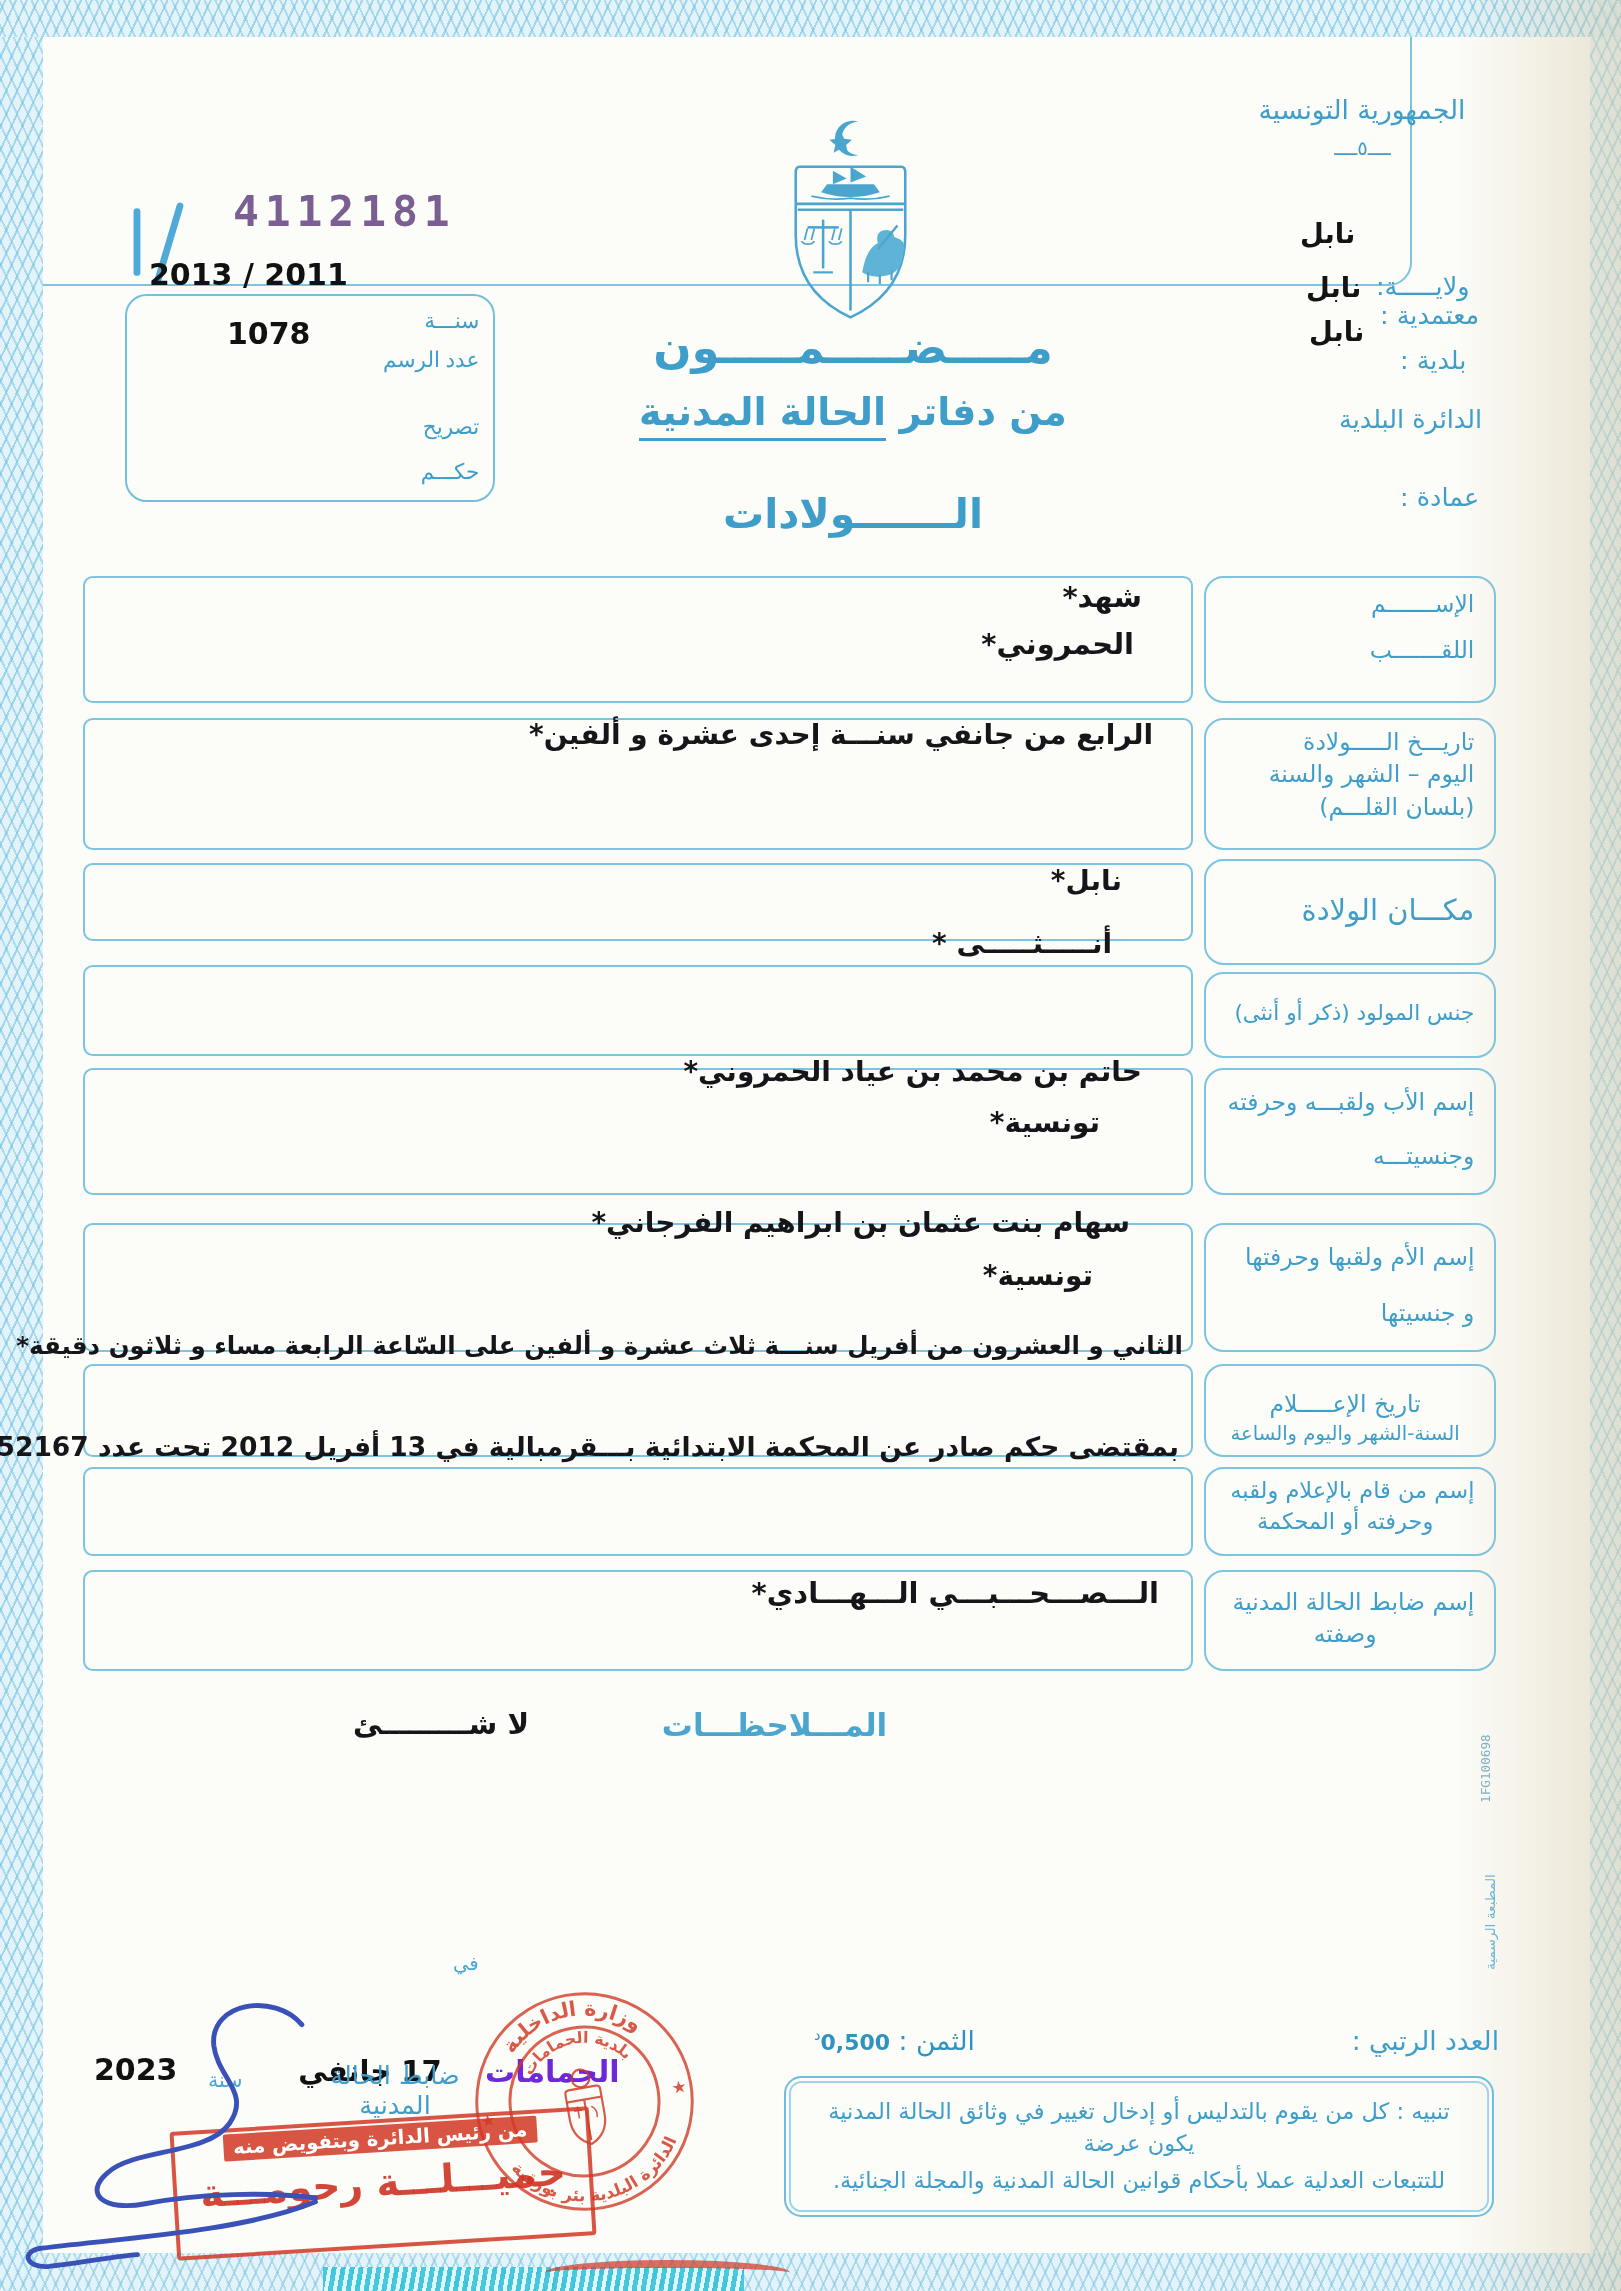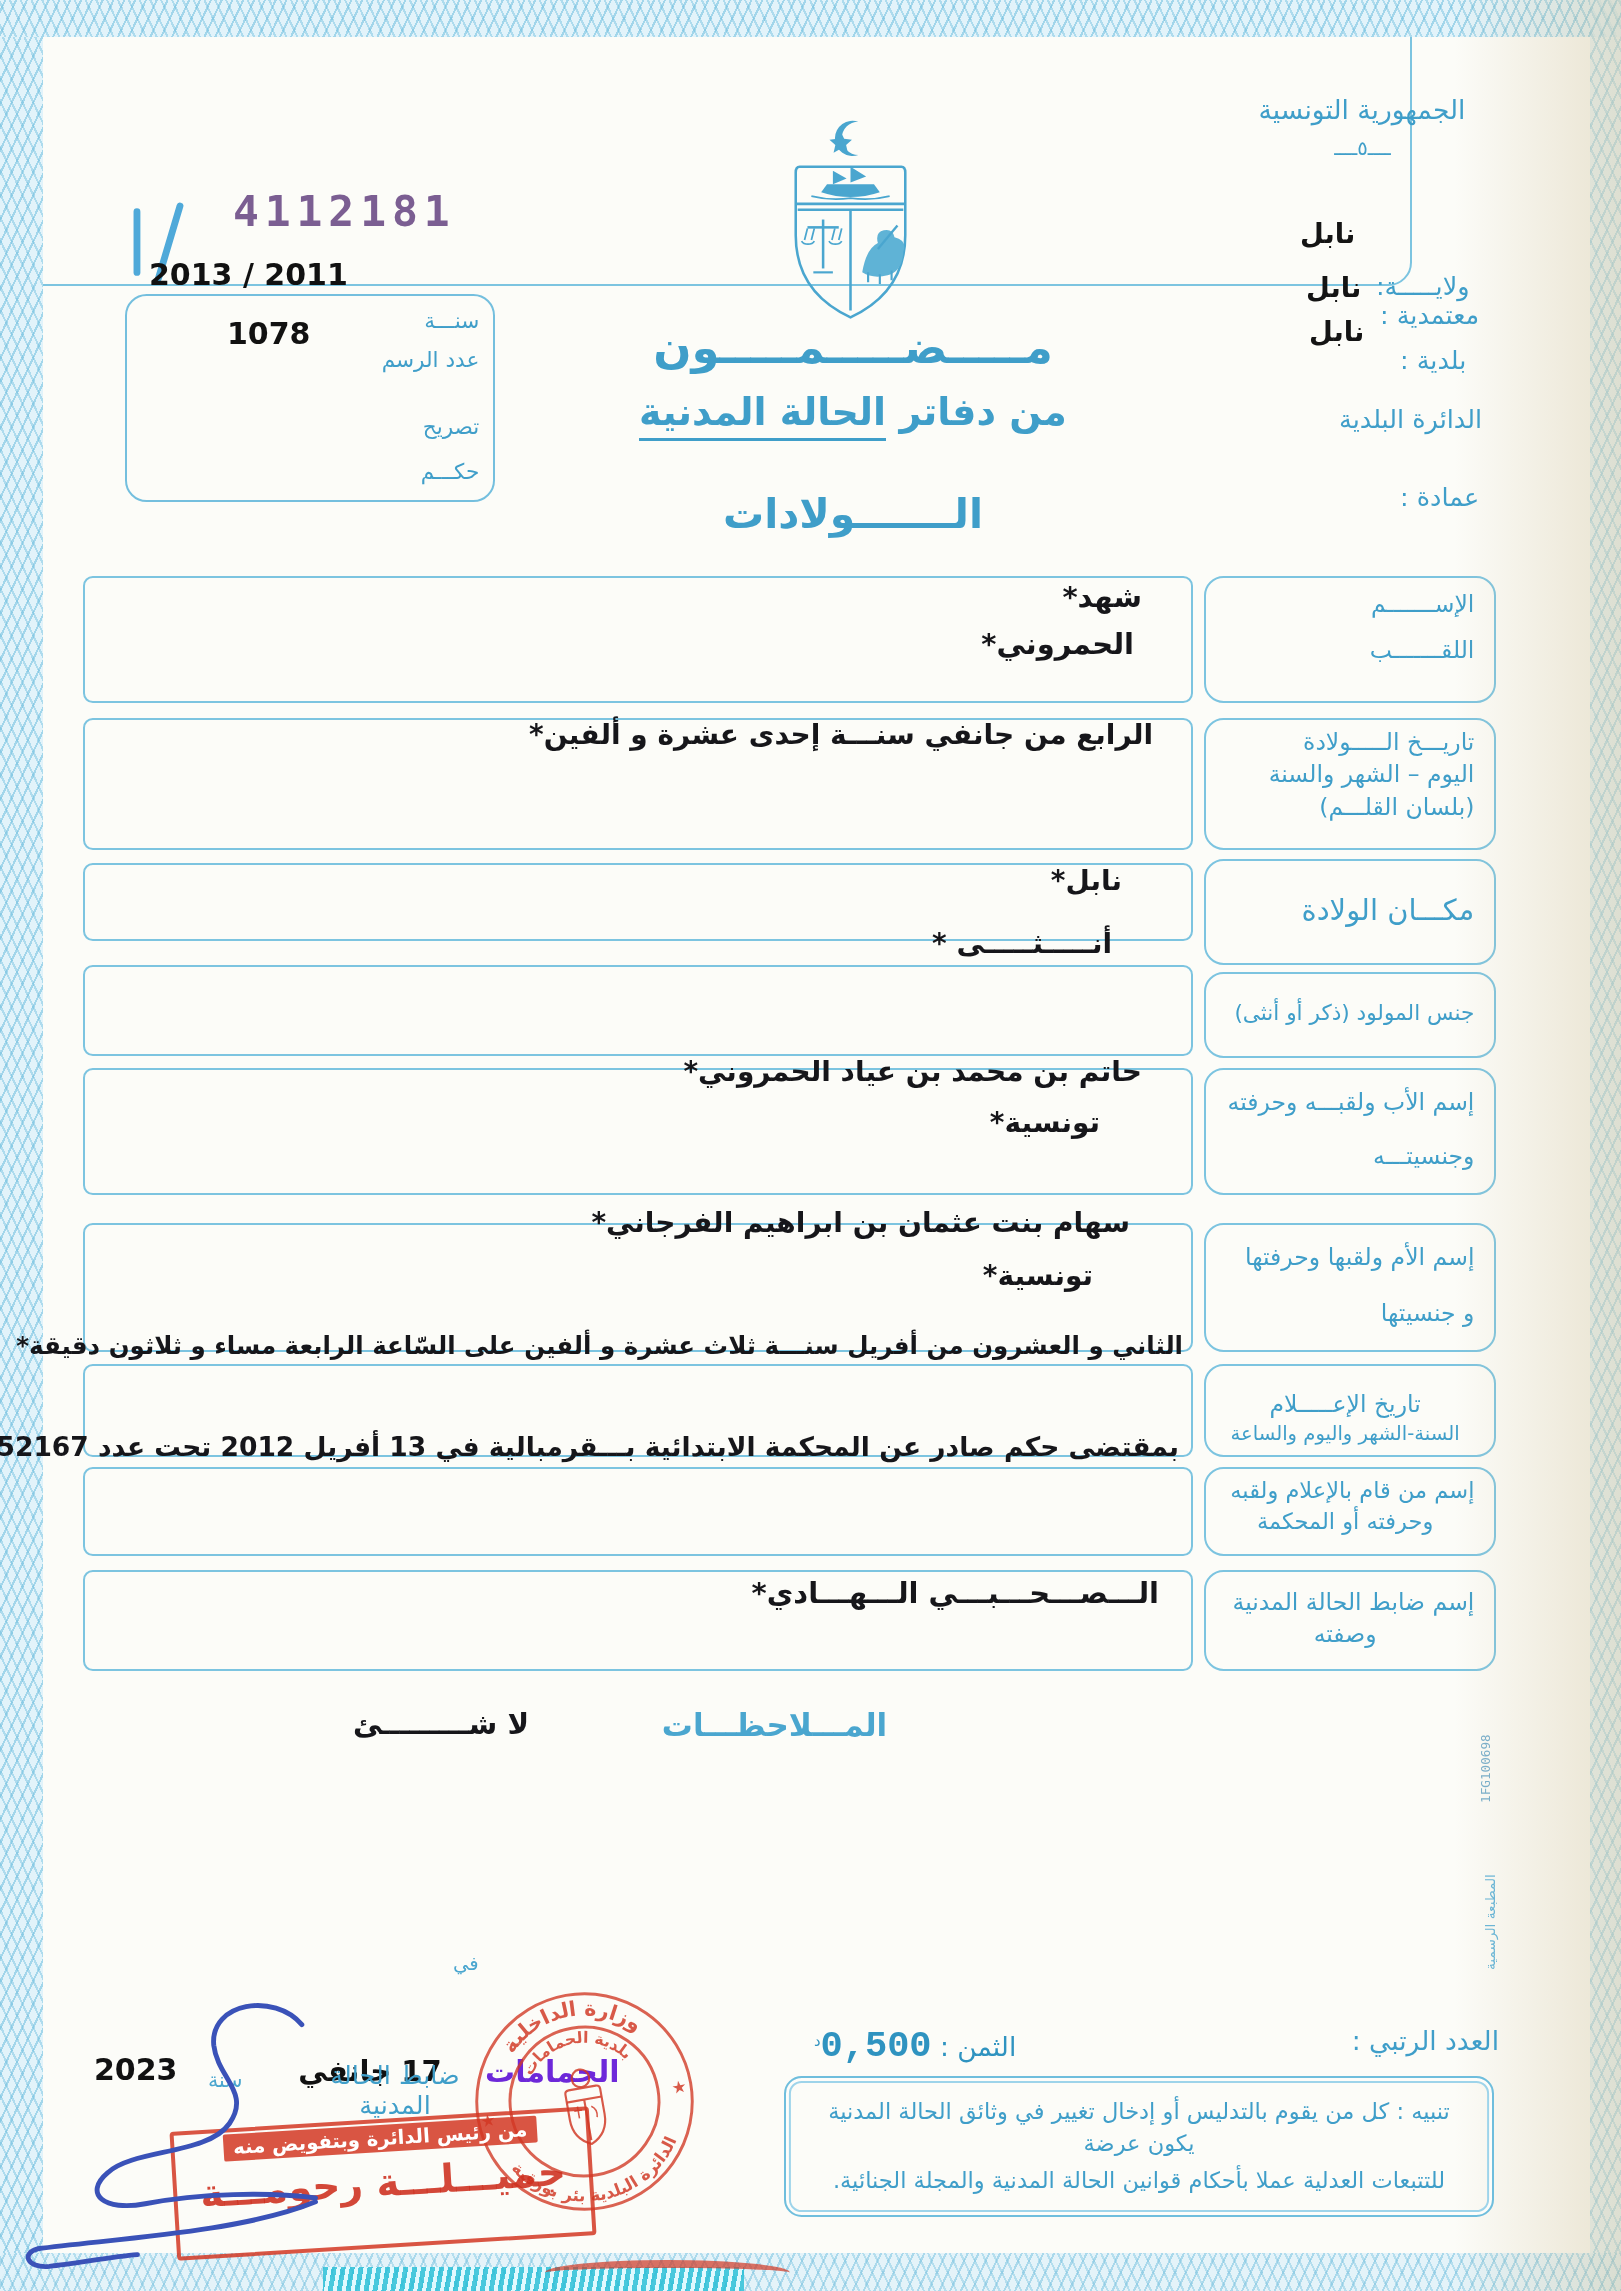--- a/index.html
+++ b/index.html
@@ -34,21 +34,21 @@
     background:linear-gradient(to left, rgba(205,190,150,.4), rgba(205,190,150,0));
     pointer-events:none;
   }
 
   
   .republic { top:94px; left:1215px; width:294px; text-align:center; font-size:26.5px; z-index:3; }
   .rep-divider { top:137px; left:1284px; width:157px; text-align:center; font-size:19.6px; color:#3f9ec9; letter-spacing:2px; z-index:3;}
   .serial { top:186px; left:233px; font-family:"DejaVu Sans Mono", monospace; font-size:43px; font-weight:bold;
             color:#7b5e92; letter-spacing:5.9px; z-index:4; }
   .yearpair { top:257px; left:149px; font-size:30px; font-weight:bold; color:#111; z-index:4; }
-  .regbox { top:294px; left:125px; width:370px; height:208px; border:2.9px solid #74bfde; border-radius:21.6px; z-index:3; }
+  .regbox { top:294px; left:125px; width:370px; height:208px; border:2.9px solid #74bfde; border-radius:21.6px; z-index:3;font-family:Liberation Serif, serif; }
   .regbox .lab { position:absolute; right:13.7px; font-size:21.6px; color:#3f9ec9; }
   .regbox .lab1 { top:11.8px; } .regbox .lab2 { top:51px; } .regbox .lab3 { top:118px; } .regbox .lab4 { top:163px; }
   .actval { top:316px; left:227px; font-size:30px; font-weight:bold; color:#111; z-index:4; }
   .bluemark { top:202px; left:123px; z-index:4; }
 
   .rfield { position:absolute; z-index:3; font-size:25.5px; }
   .rfield .lbl { color:#3f9ec9; }
   .rval { position:absolute; z-index:3; font-size:27.4px; font-weight:bold; color:#141414; }
 
   
@@ -65,21 +65,21 @@
   .vtext { position:absolute; z-index:3; direction:rtl; font-weight:bold; color:#16161a; white-space:nowrap; }
 
   
   .remarks { top:1698px; left:83px; width:1412px; height:286px; border:2.5px solid #7cc4e0; border-radius:23.5px; z-index:1; }
   .rem-h { top:1707px; left:647px; width:255px; text-align:center; font-size:31px; font-weight:bold; color:#4aa6cf; z-index:3; }
   .rem-v { top:1707px; left:353px; width:284px; text-align:left; font-size:29px; font-weight:bold; color:#16161a; z-index:3; }
 
   
   .ordinal { top:2025px; left:1264px; width:235px; font-size:26.5px; color:#3f9ec9; z-index:3; direction:rtl; }
   .price { top:2025px; left:814px; width:255px; font-size:26.5px; color:#2f93c0; z-index:3; direction:rtl; text-align:left; }
-  .price b { font-size:37px;font-family:Liberation Mono, monospace; }
+  .price b { font-size:22px; }
   .price sup { font-size:14.7px; }
   .notice { top:2076px; left:784px; width:710px; height:141px; border:2px solid #6fbedd; border-radius:17.6px;
             box-shadow: inset 0 0 0 2.9px #fdfdfa, inset 0 0 0 4.9px #9ed4ea; z-index:3;
             display:flex; flex-direction:column; justify-content:center; gap:5.9px; padding:7.8px 25.5px; direction:rtl; }
   .notice div { font-size:22.5px; color:#3f9ec9; text-align:center; line-height:1.4; }
 
   .place   { top:2054px; left:485px; font-size:30px; font-weight:bold; color:#6d28d9; z-index:3; }
   .inword  { top:1952px; left:453px; font-size:19.6px; color:#4aa6cf; z-index:3; }
   .daymon  { top:2054px; left:294px; width:152px; font-size:29px; font-weight:bold; color:#111; z-index:3; text-align:center; direction:rtl;}
   .yearw   { top:2068px; left:208px; font-size:20.6px; color:#4aa6cf; z-index:3; }

